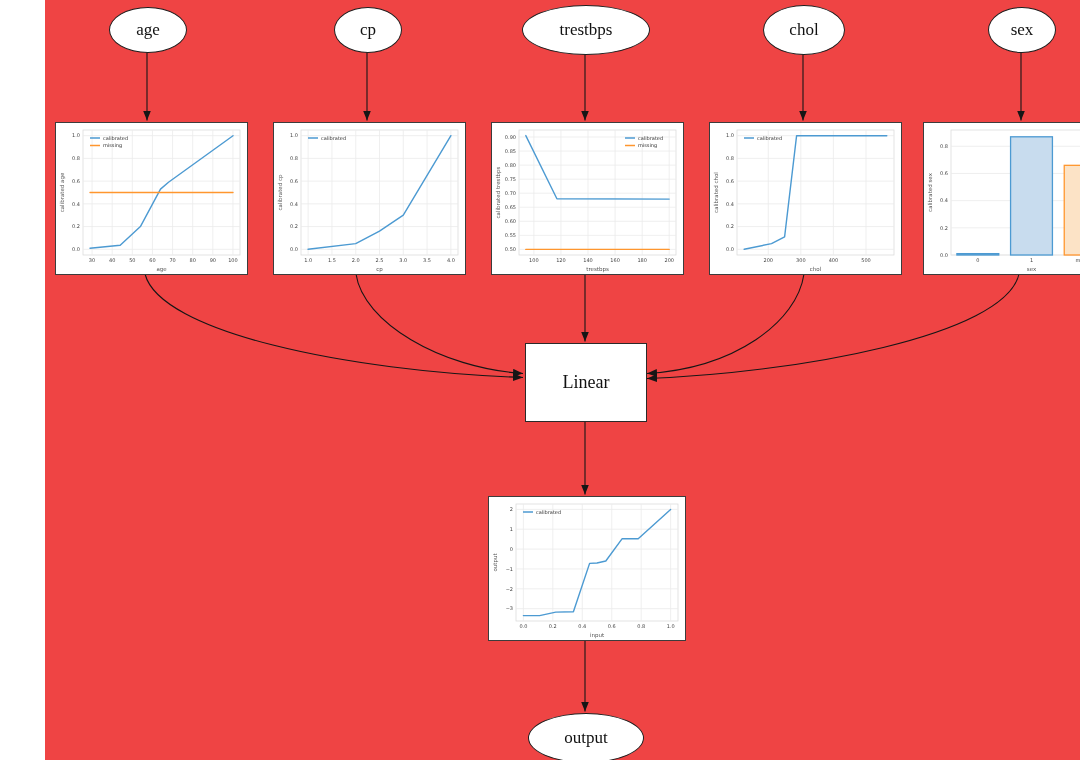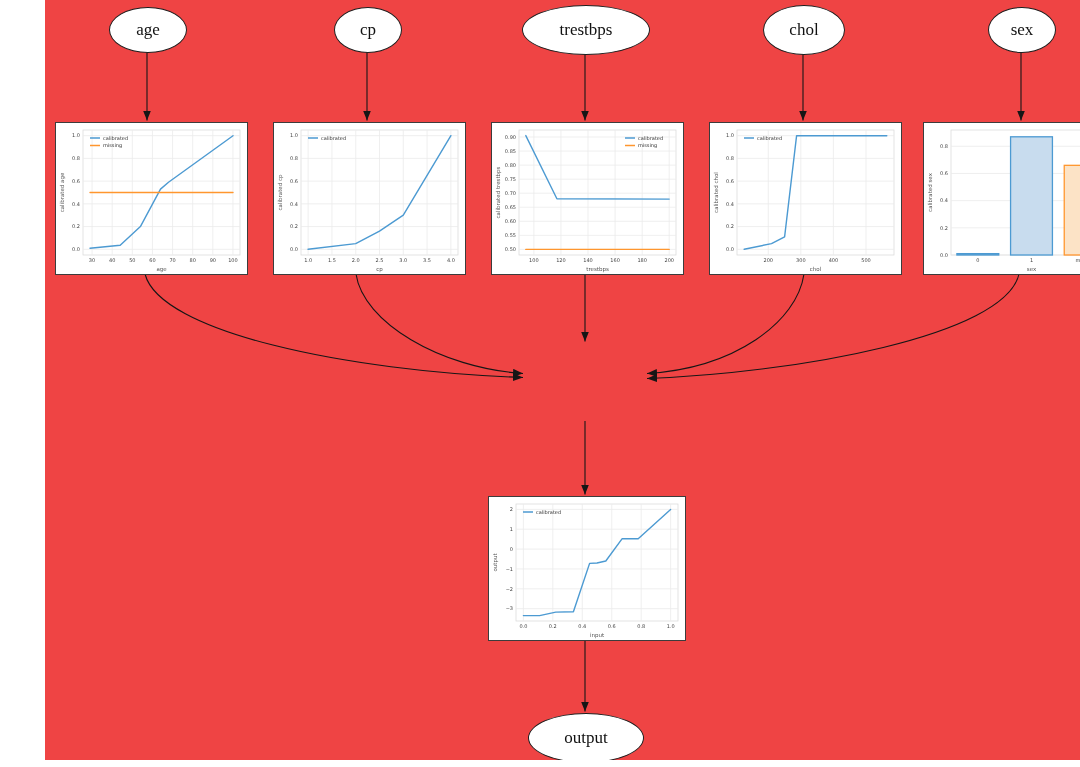--- a/index.html
+++ b/index.html
@@ -239,20 +239,23 @@
         <text x="53.83333333333333" y="139" font-size="5" fill="#444" text-anchor="middle" font-family="DejaVu Sans, sans-serif">0</text>
         <rect x="86.57" y="13.793478260869563" width="41.86" height="118.20652173913044" fill="#c8dcee" stroke="#4c9ad2" stroke-width="1.3"></rect>
         <text x="107.5" y="139" font-size="5" fill="#444" text-anchor="middle" font-family="DejaVu Sans, sans-serif">1</text>
         <rect x="140.23666666666665" y="42.32608695652175" width="41.86" height="89.67391304347825" fill="#fce3c6" stroke="#ff962e" stroke-width="1.3"></rect>
         <text x="161.16666666666666" y="139" font-size="5" fill="#444" text-anchor="middle" font-family="DejaVu Sans, sans-serif">missing</text>
         <text x="107.5" y="147.5" font-size="5.5" fill="#555" text-anchor="middle" font-family="DejaVu Sans, sans-serif">sex</text>
         <text x="0" y="0" font-size="5.5" fill="#555" text-anchor="middle" font-family="DejaVu Sans, sans-serif" transform="translate(8 69.5) rotate(-90)">calibrated sex</text>
       </svg>
     </div>
 
+  <div class="linear-box">
+    <span>Linear</span>
+  </div>
 
   <div class="chartbox c-output">
       <svg viewBox="0 0 196 143" width="100%" height="100%">
         <rect x="27" y="7" width="162" height="117" fill="#ffffff" stroke="#dcdcdc" stroke-width="0.8"></rect>
         <line x1="27" y1="111.6842105263158" x2="189" y2="111.6842105263158" stroke="#ebebeb" stroke-width="0.8"></line>
         <text x="24" y="113.48421052631579" font-size="5" fill="#444" text-anchor="end" font-family="DejaVu Sans, sans-serif">−3</text>
         <line x1="27" y1="91.82003395585738" x2="189" y2="91.82003395585738" stroke="#ebebeb" stroke-width="0.8"></line>
         <text x="24" y="93.62003395585738" font-size="5" fill="#444" text-anchor="end" font-family="DejaVu Sans, sans-serif">−2</text>
         <line x1="27" y1="71.95585738539899" x2="189" y2="71.95585738539899" stroke="#ebebeb" stroke-width="0.8"></line>
         <text x="24" y="73.75585738539898" font-size="5" fill="#444" text-anchor="end" font-family="DejaVu Sans, sans-serif">−1</text>

